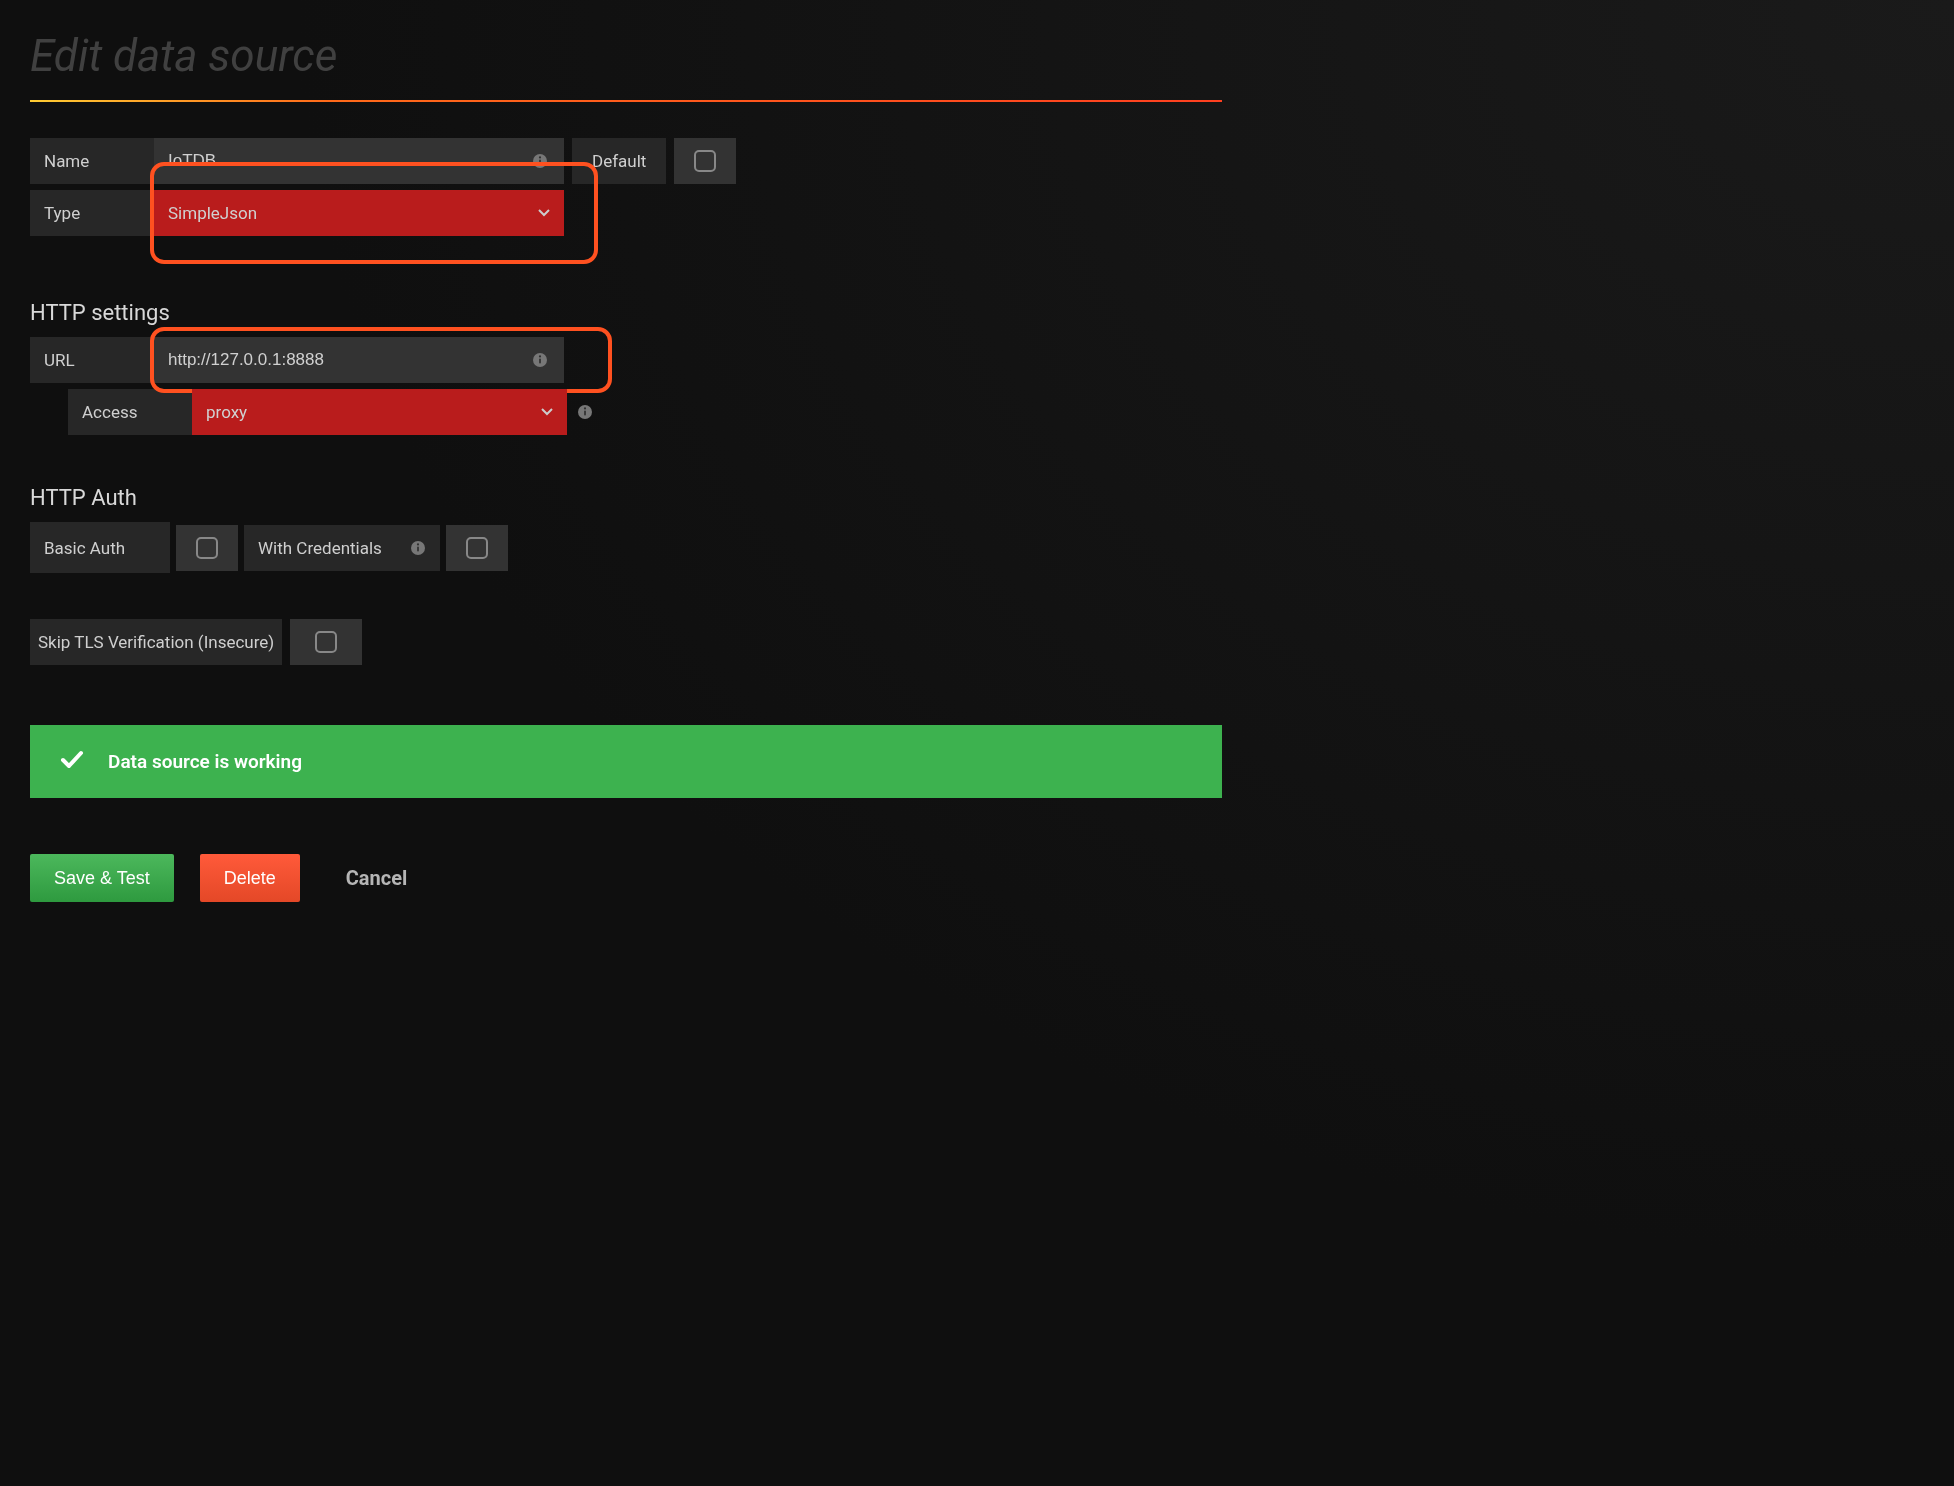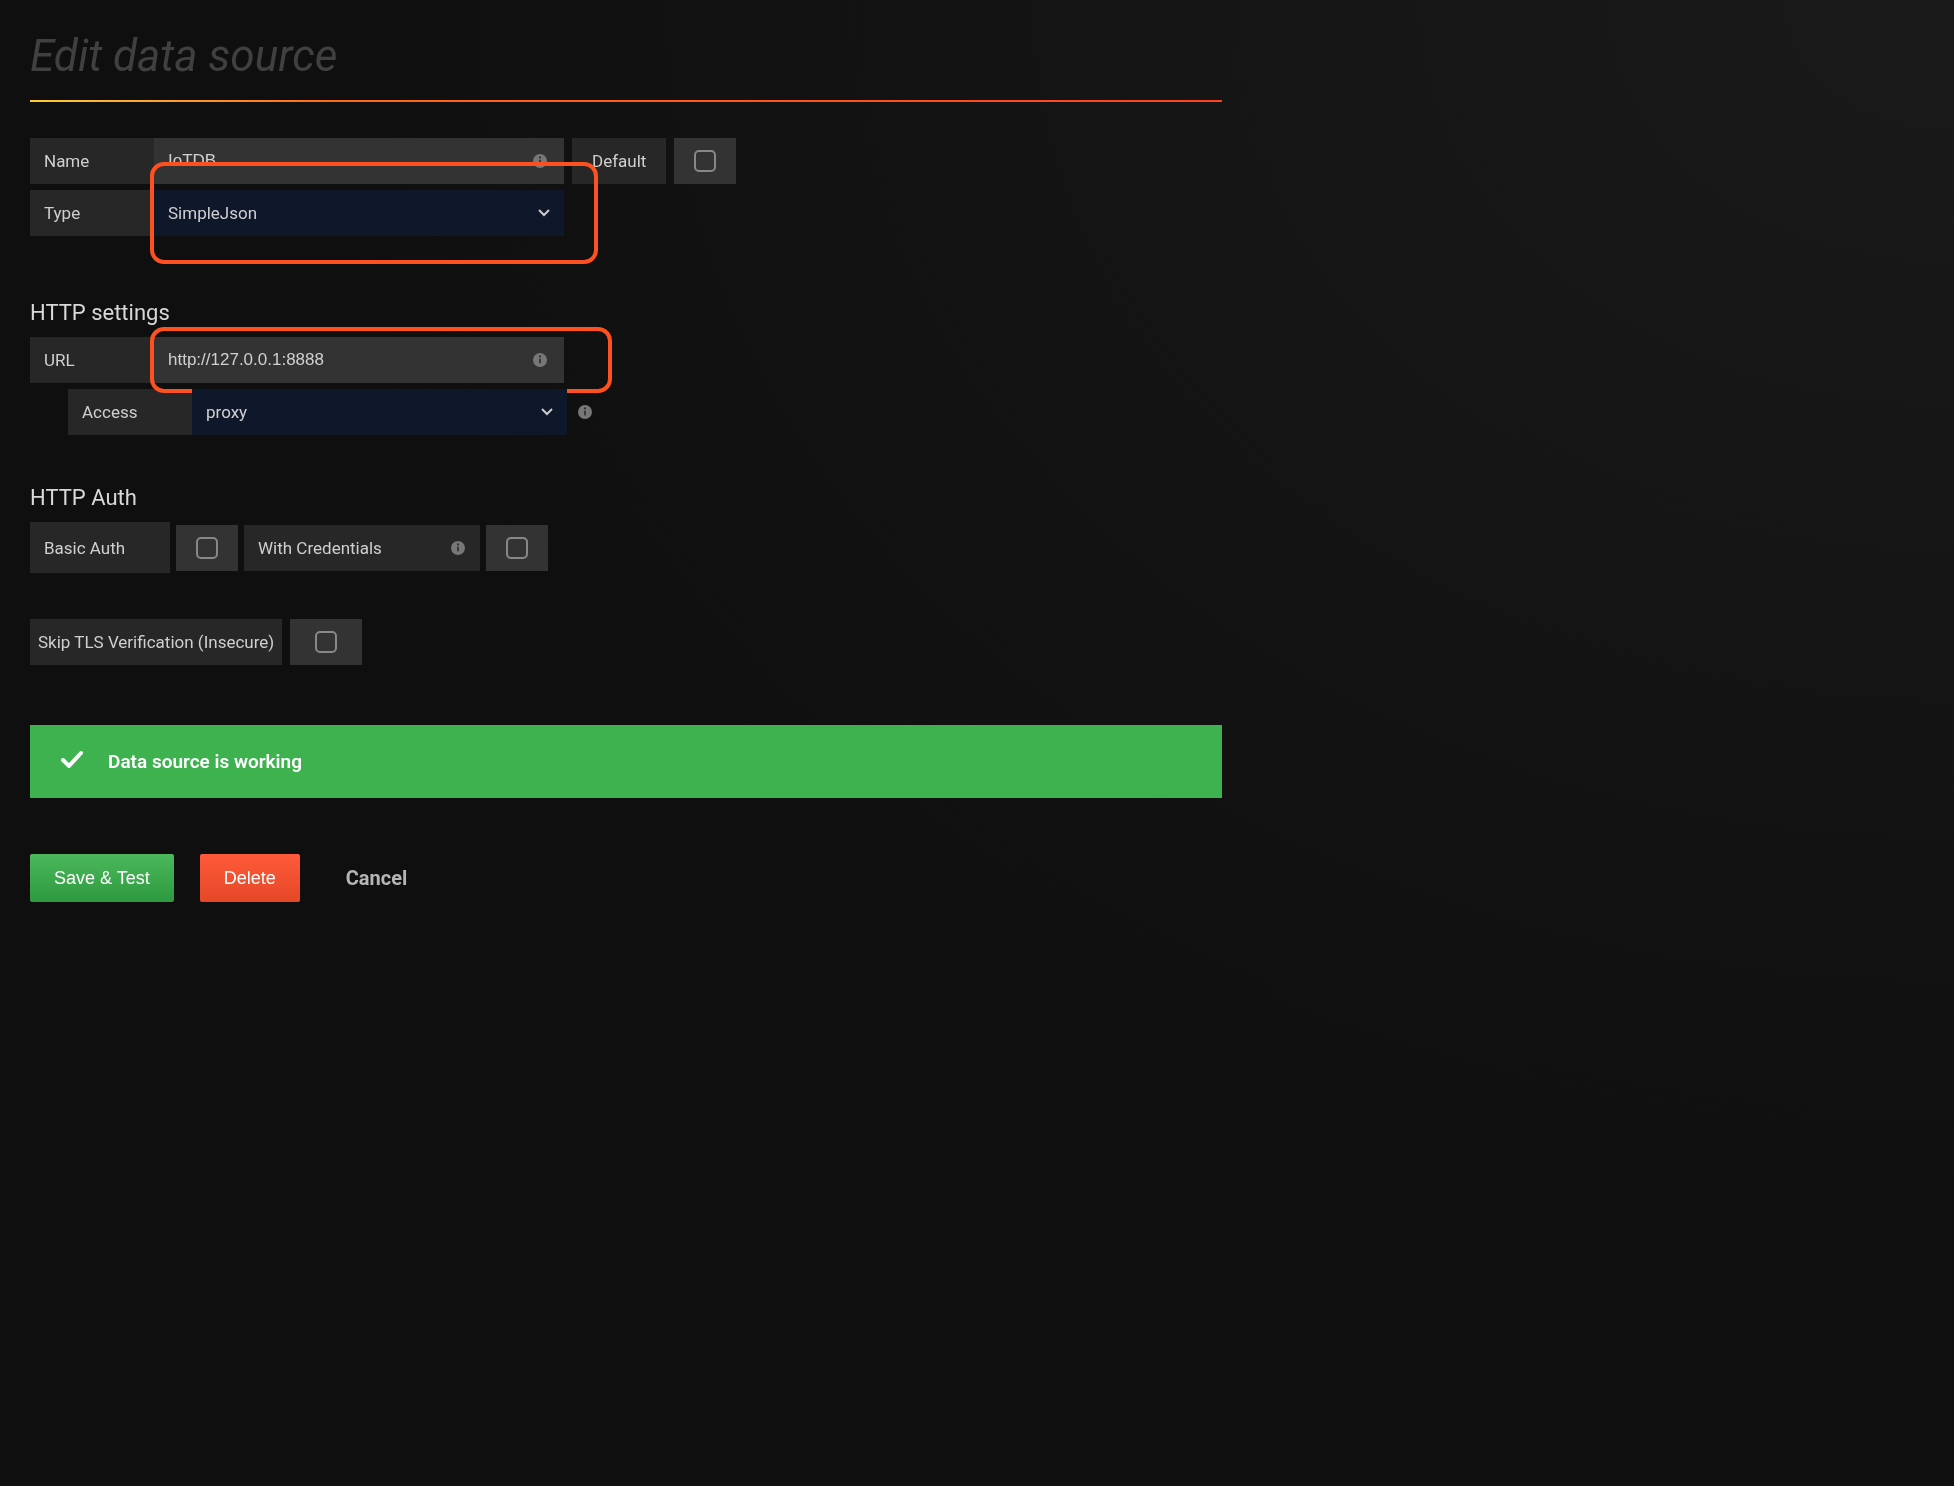--- a/index.html
+++ b/index.html
@@ -69,21 +69,21 @@
     outline: none;
     color: #d0d0d0;
     font-size: 17px;
     width: 100%;
     height: 100%;
   }
   .select-cell {
     position: relative;
     width: 410px;
     height: 46px;
-    background: #0f172a;
+    background: #b91c1c;
     display: flex;
     align-items: center;
     padding: 0 14px;
     color: #d0d0d0;
     font-size: 17px;
     cursor: pointer;
   }
   .select-cell.narrow {
     width: 375px;
   }
@@ -154,21 +154,21 @@
     width: 140px;
     background: #272727;
     color: #cfcfcf;
     padding: 0 14px;
     height: 51px;
     display: flex;
     align-items: center;
     font-size: 17px;
   }
   .auth-label-2 {
-    width: 236px;
+    width: 196px;
     background: #272727;
     color: #cfcfcf;
     padding: 0 14px;
     height: 46px;
     display: flex;
     align-items: center;
     justify-content: space-between;
     font-size: 17px;
     margin-left: 6px;
   }

